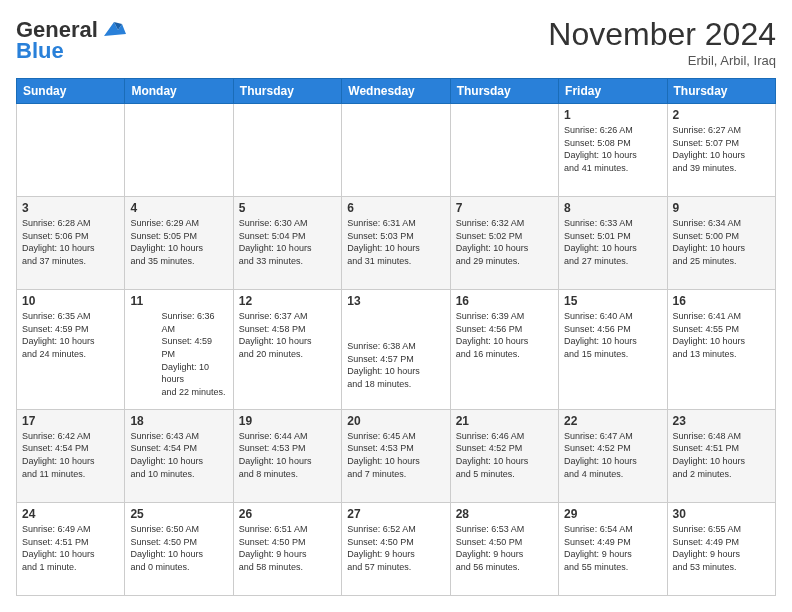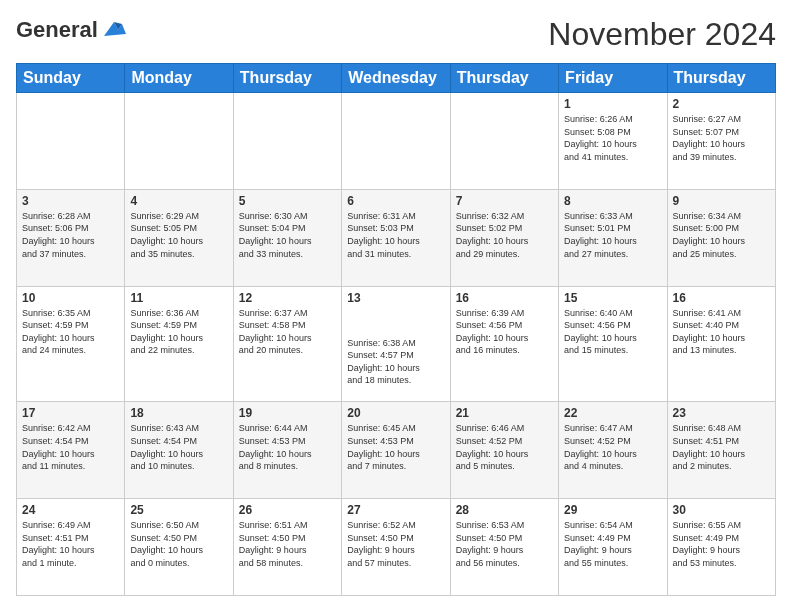--- a/index.html
+++ b/index.html
@@ -51,21 +51,21 @@
       border: 1px solid #ccc;
       border-collapse: collapse;
       width: 100%;
       table-layout: fixed;
     }
     .calendar th {
       background: #2980d9;
       color: #fff;
       text-align: left;
       padding: 5px 6px;
-      font-size: 16px;
+      font-size: 12px;
       font-weight: bold;
       border: 1px solid #1a6cb8;
     }
     .calendar td {
       border: 1px solid #ccc;
       vertical-align: top;
       padding: 4px 5px;
       font-size: 9.5px;
       color: #333;
       height: 88px;
@@ -96,24 +96,26 @@
   <div class="header">
     <div class="logo">
       <div>
         <div style="display:flex;align-items:center;">
           <span class="logo-general" style="font-size:22px;font-weight:bold;">General</span>
           <svg class="logo-icon" viewBox="0 0 28 28" xmlns="http://www.w3.org/2000/svg">
             <polygon points="4,20 14,6 18,14 22,8 26,18" fill="#2980d9"></polygon>
             <polygon points="14,6 18,14 22,8" fill="#1a5fa8"></polygon>
           </svg>
         </div>
+        <span class="logo-blue" style="font-size:22px;font-weight:bold;display:block;margin-top:-6px;">Blue</span>
       </div>
     </div>
     <div class="header-right">
       <div class="month-title">November 2024</div>
+      <div class="location">Erbil, Arbil, Iraq</div>
     </div>
   </div>
 
   <table class="calendar">
     <thead>
       <tr>
       <th>Sunday</th>
           <th>Monday</th>
           <th>Thursday</th>
           <th>Wednesday</th>
@@ -198,21 +200,21 @@
         <tr>
           <td>
             <span class="day-number">10</span>
             <div class="day-info" style="white-space: pre-line;">Sunrise: 6:35 AM
 Sunset: 4:59 PM
 Daylight: 10 hours
 and 24 minutes.</div>
           </td>
           <td>
             <span class="day-number">11</span>
-            <div class="day-info" style="white-space: pre-line;">Sunrise: 6:36 AM
+            <div class="day-info" style="white-space: pre-line; margin-left: 31px;">Sunrise: 6:36 AM
 Sunset: 4:59 PM
 Daylight: 10 hours
 and 22 minutes.</div>
           </td>
           <td>
             <span class="day-number">12</span>
             <div class="day-info" style="white-space: pre-line;">Sunrise: 6:37 AM
 Sunset: 4:58 PM
 Daylight: 10 hours
 and 20 minutes.</div>
@@ -234,21 +236,21 @@
           <td>
             <span class="day-number">15</span>
             <div class="day-info" style="white-space: pre-line;">Sunrise: 6:40 AM
 Sunset: 4:56 PM
 Daylight: 10 hours
 and 15 minutes.</div>
           </td>
           <td>
             <span class="day-number">16</span>
             <div class="day-info" style="white-space: pre-line;">Sunrise: 6:41 AM
-Sunset: 4:40 PM
+Sunset: 4:55 PM
 Daylight: 10 hours
 and 13 minutes.</div>
           </td>
         </tr>
         <tr>
           <td>
             <span class="day-number">17</span>
             <div class="day-info" style="white-space: pre-line;">Sunrise: 6:42 AM
 Sunset: 4:54 PM
 Daylight: 10 hours

